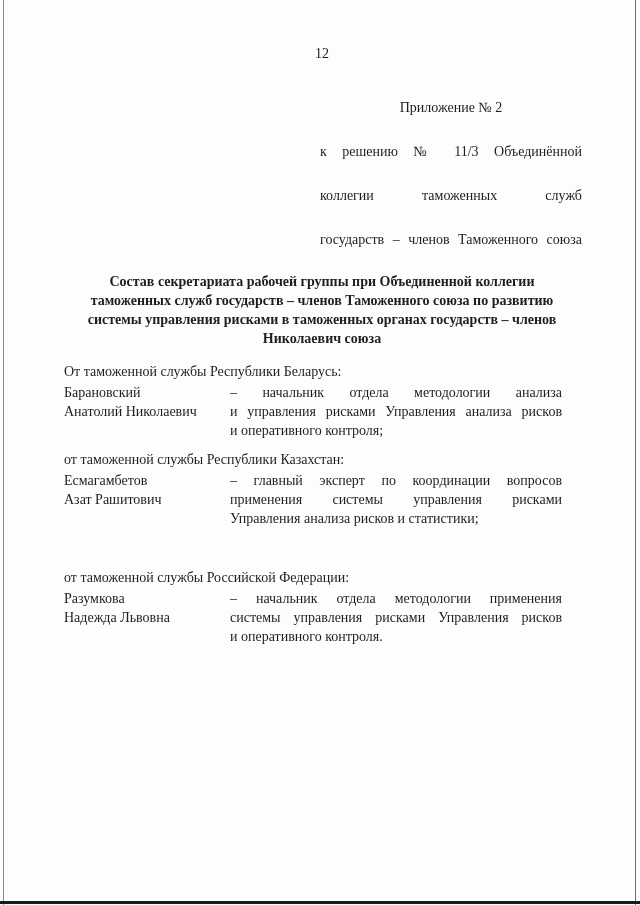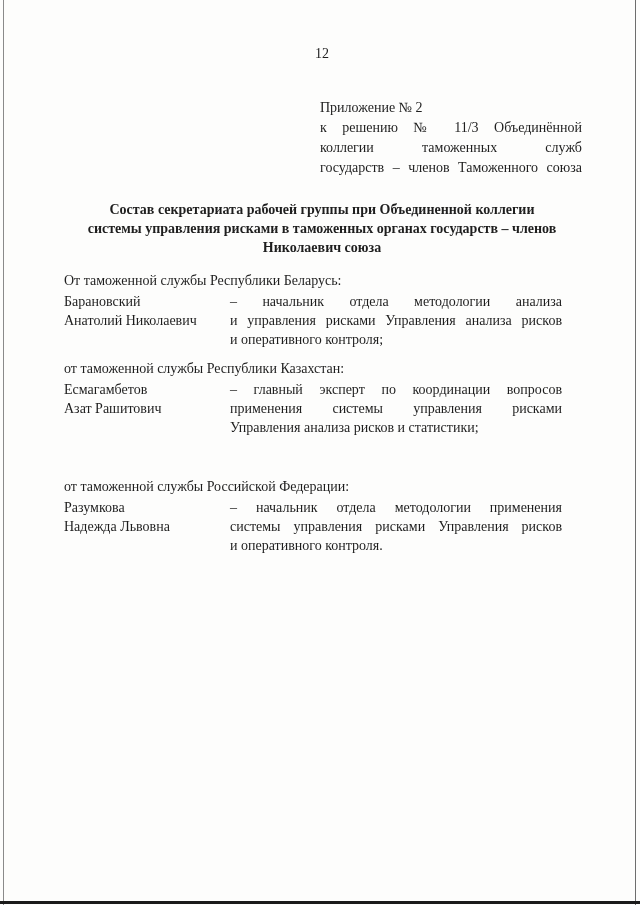--- a/index.html
+++ b/index.html
@@ -27,22 +27,22 @@
     font-size: 14px;
     line-height: 19px;
   }
   .appendix {
     margin-left: 256px;
     width: 262px;
     margin-top: 6px;
     font-size: 14px;
     line-height: 20px;
   }
-  .jline { text-align: justify; text-align-last: justify; -moz-text-align-last: justify; }
-  .lline { text-align: left; margin-top: 35px; }
+  .jline { text-align: justify; text-align-last: justify; margin-top: 24px; -moz-text-align-last: justify; }
+  .lline { text-align: center; margin-top: 35px; }
 
   .doc-title {
     margin-top: 22px;
     text-align: center;
     font-weight: bold;
     font-size: 14px;
     line-height: 19px;
   }
   .section-heading {
     font-size: 14px;
@@ -75,20 +75,21 @@
 
   <div class="appendix">
     <div class="lline">Приложение № 2</div>
     <div class="jline">к решению № 11/3 Объединённой</div>
     <div class="jline">коллегии таможенных служб</div>
     <div class="jline">государств – членов Таможенного союза</div>
   </div>
 
   <div class="doc-title">
     <div>Состав секретариата рабочей группы при Объединенной коллегии</div>
+    <div>таможенных служб государств – членов Таможенного союза по развитию</div>
     <div>системы управления рисками в таможенных органах государств – членов</div>
     <div>Николаевич союза</div>
   </div>
 
   <div class="section-heading mt-14">От таможенной службы Республики Беларусь:</div>
   <div class="entry">
     <div class="entry-name">
       <div>Барановский</div>
       <div>Анатолий Николаевич</div>
     </div>

